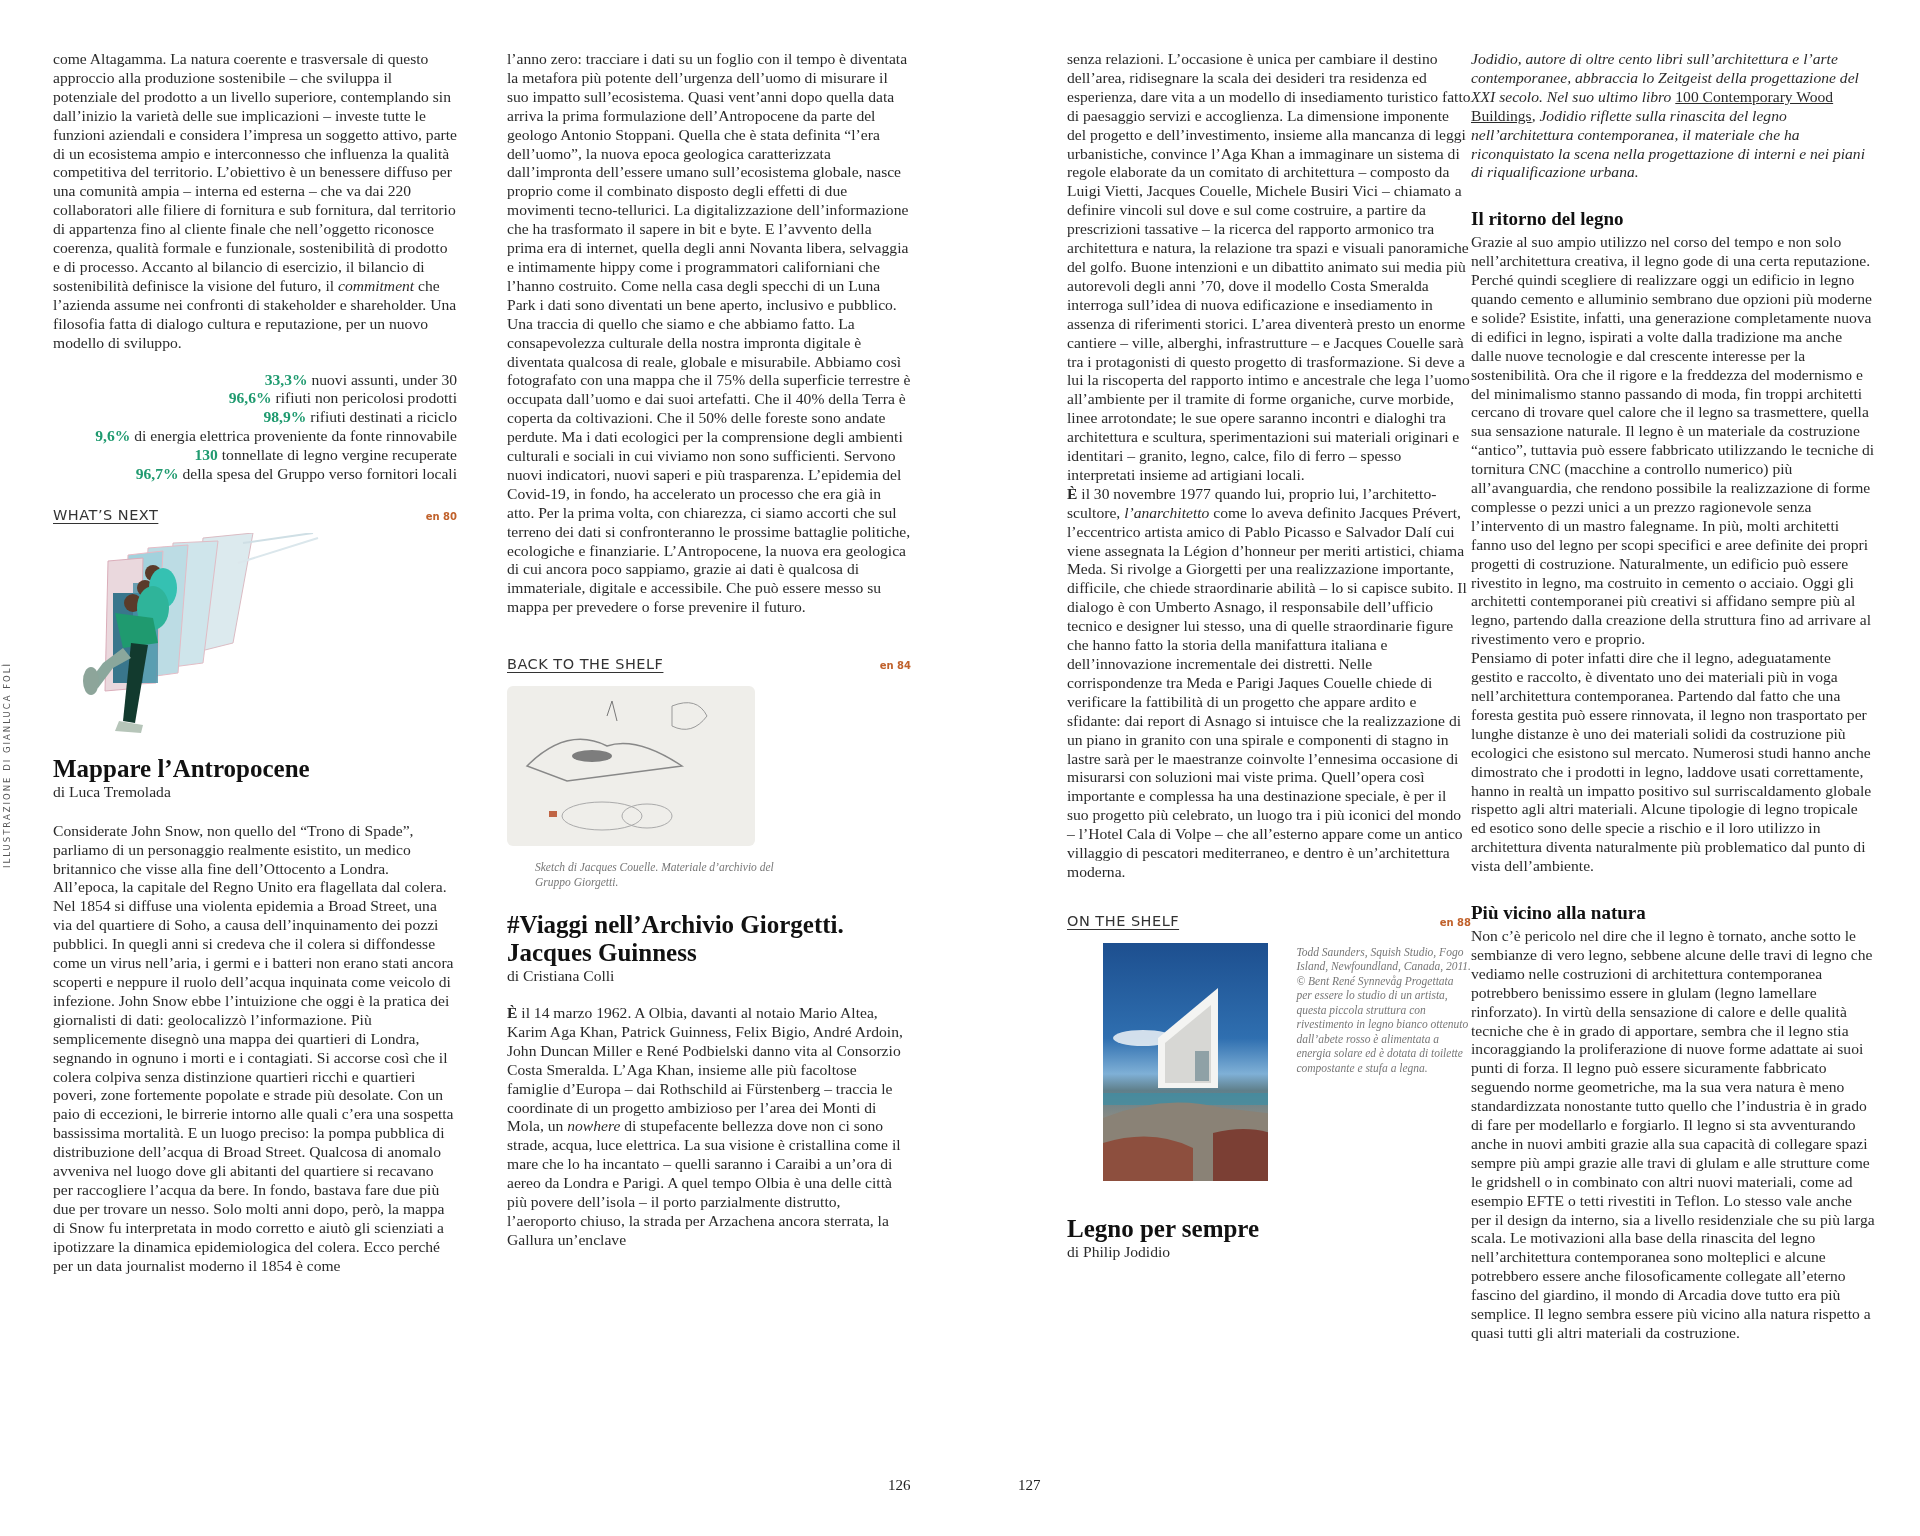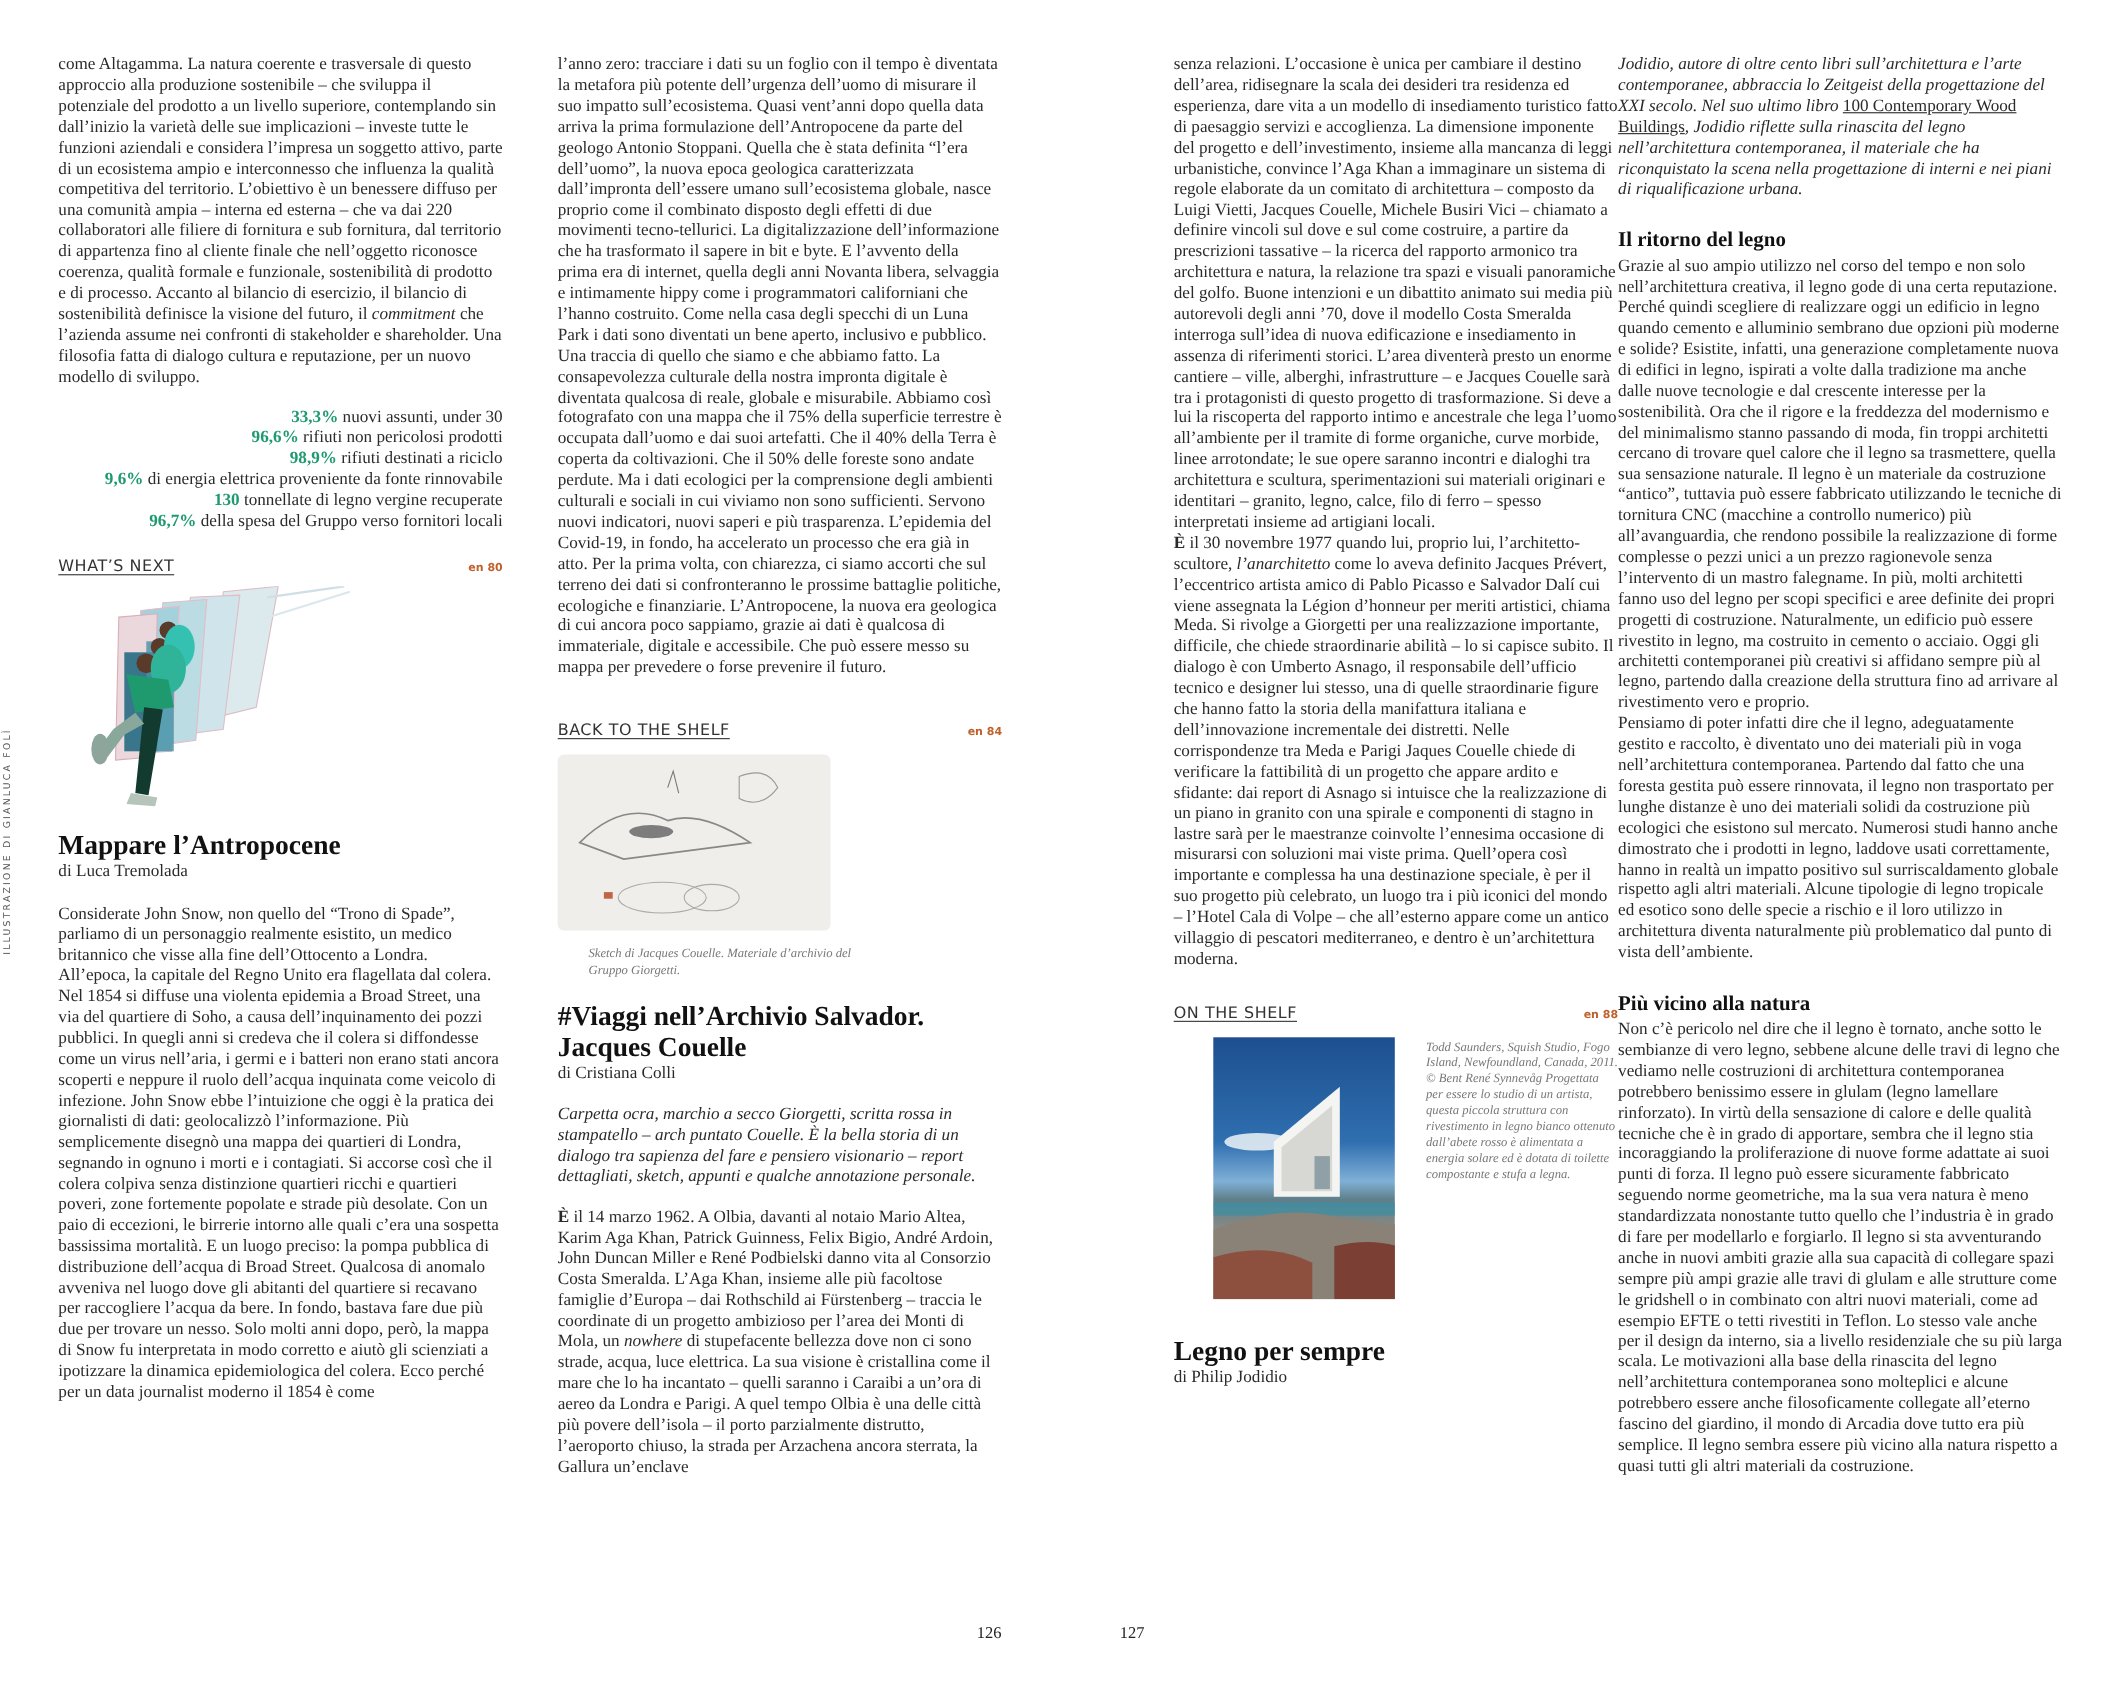--- a/index.html
+++ b/index.html
@@ -95,23 +95,22 @@
       <ellipse cx="85" cy="70" rx="20" ry="6" fill="#7d7d7d"></ellipse>
       <path d="M100,30 L105,15 L110,35" fill="none" stroke="#777"></path>
       <path d="M165,20 Q190,10 200,30 Q185,50 165,40 Z" fill="none" stroke="#999"></path>
       <ellipse cx="95" cy="130" rx="40" ry="14" fill="none" stroke="#aaa"></ellipse>
       <ellipse cx="140" cy="130" rx="25" ry="12" fill="none" stroke="#aaa"></ellipse>
       <rect x="42" y="125" width="8" height="6" fill="#c06545"></rect>
     </svg>
   </div>
   <p class="caption" style="margin:14px 0 0 28px;width:260px;">Sketch di Jacques Couelle. Materiale d’archivio del Gruppo Giorgetti.</p>
 
-  <h1 class="title" style="margin-top:22px;width:360px;">#Viaggi nell’Archivio Salvador. Jacques Couelle</h1>
+  <h1 class="title" style="margin-top:22px;width:360px;">#Viaggi nell’Archivio Giorgetti. Jacques Guinness</h1>
   <p class="byline">di Cristiana Colli</p>
-  <p class="intro" style="margin-top:18px;">Carpetta ocra, marchio a secco Giorgetti, scritta rossa in stampatello – arch puntato Couelle. È la bella storia di un dialogo tra sapienza del fare e pensiero visionario – report dettagliati, sketch, appunti e qualche annotazione personale.</p>
   <p style="margin-top:18px;"><b>È</b><span> il 14 marzo 1962. A Olbia, davanti al notaio Mario Altea, Karim Aga Khan, Patrick Guinness, Felix Bigio, André Ardoin, John Duncan Miller e René Podbielski danno vita al Consorzio Costa Smeralda. L’Aga Khan, insieme alle più facoltose famiglie d’Europa – dai Rothschild ai Fürstenberg – traccia le coordinate di un progetto ambizioso per l’area dei Monti di Mola, un </span><i>nowhere</i><span> di stupefacente bellezza dove non ci sono strade, acqua, luce elettrica. La sua visione è cristallina come il mare che lo ha incantato – quelli saranno i Caraibi a un’ora di aereo da Londra e Parigi. A quel tempo Olbia è una delle città più povere dell’isola – il porto parzialmente distrutto, l’aeroporto chiuso, la strada per Arzachena ancora sterrata, la Gallura un’enclave</span></p>
 </div>
 
 <div class="pageno" style="left:888px;">126</div>
 
 <div class="col c3">
   <p>senza relazioni. L’occasione è unica per cambiare il destino dell’area, ridisegnare la scala dei desideri tra residenza ed esperienza, dare vita a un modello di insediamento turistico fatto di paesaggio servizi e accoglienza. La dimensione imponente del progetto e dell’investimento, insieme alla mancanza di leggi urbanistiche, convince l’Aga Khan a immaginare un sistema di regole elaborate da un comitato di architettura – composto da Luigi Vietti, Jacques Couelle, Michele Busiri Vici – chiamato a definire vincoli sul dove e sul come costruire, a partire da prescrizioni tassative – la ricerca del rapporto armonico tra architettura e natura, la relazione tra spazi e visuali panoramiche del golfo. Buone intenzioni e un dibattito animato sui media più autorevoli degli anni ’70, dove il modello Costa Smeralda interroga sull’idea di nuova edificazione e insediamento in assenza di riferimenti storici. L’area diventerà presto un enorme cantiere – ville, alberghi, infrastrutture – e Jacques Couelle sarà tra i protagonisti di questo progetto di trasformazione. Si deve a lui la riscoperta del rapporto intimo e ancestrale che lega l’uomo all’ambiente per il tramite di forme organiche, curve morbide, linee arrotondate; le sue opere saranno incontri e dialoghi tra architettura e scultura, sperimentazioni sui materiali originari e identitari – granito, legno, calce, filo di ferro – spesso interpretati insieme ad artigiani locali.</p>
   <p><b>È</b><span> il 30 novembre 1977 quando lui, proprio lui, l’architetto-scultore, </span><i>l’anarchitetto</i><span> come lo aveva definito Jacques Prévert, l’eccentrico artista amico di Pablo Picasso e Salvador Dalí cui viene assegnata la Légion d’honneur per meriti artistici, chiama Meda. Si rivolge a Giorgetti per una realizzazione importante, difficile, che chiede straordinarie abilità – lo si capisce subito. Il dialogo è con Umberto Asnago, il responsabile dell’ufficio tecnico e designer lui stesso, una di quelle straordinarie figure che hanno fatto la storia della manifattura italiana e dell’innovazione incrementale dei distretti. Nelle corrispondenze tra Meda e Parigi Jaques Couelle chiede di verificare la fattibilità di un progetto che appare ardito e sfidante: dai report di Asnago si intuisce che la realizzazione di un piano in granito con una spirale e componenti di stagno in lastre sarà per le maestranze coinvolte l’ennesima occasione di misurarsi con soluzioni mai viste prima. Quell’opera così importante e complessa ha una destinazione speciale, è per il suo progetto più celebrato, un luogo tra i più iconici del mondo – l’Hotel Cala di Volpe – che all’esterno appare come un antico villaggio di pescatori mediterraneo, e dentro è un’architettura moderna.</span></p>
 
   <div class="section-head" style="margin-top:30px;">

